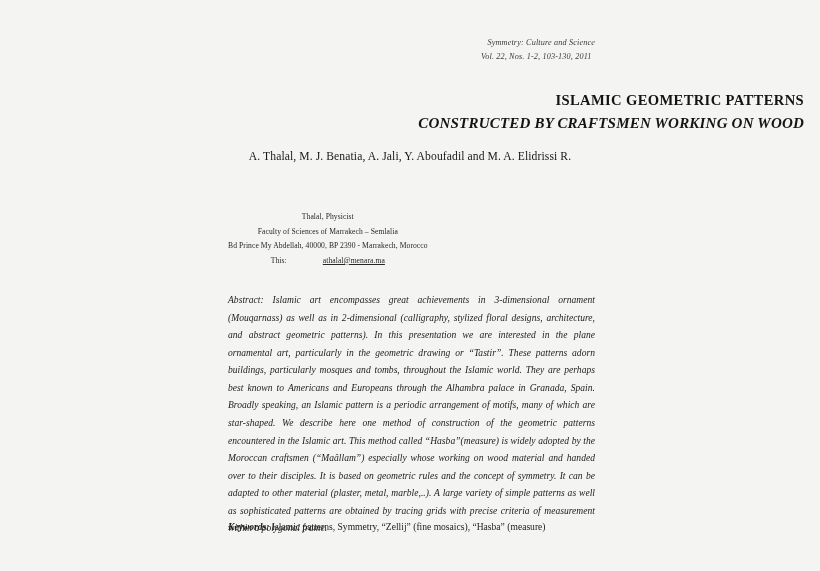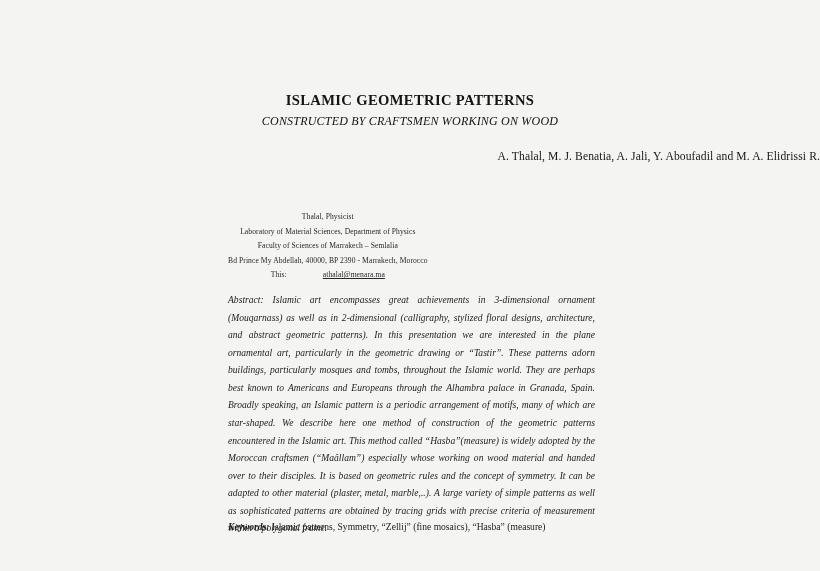--- a/index.html
+++ b/index.html
@@ -36,47 +36,47 @@
     white-space: nowrap;
   }
   .journal-header .line1 { display: block; }
   .journal-header .line2 { display: block; margin-left: -10px; }
 
   
   .title-block {
     position: absolute;
     top: 91px;
     left: 0;
-    right: 0;
-    text-align: center;
+    right: 16px;
+    text-align: right;
   }
   .title-main {
     font-size: 14.6px;
     font-weight: bold;
     letter-spacing: 0.35px;
     line-height: 1.35;
     color: #141414;
   }
   .title-sub {
-    font-size: 12px;
-    font-weight: normal;
+    font-size: 15px;
+    font-weight: bold;
     font-style: italic;
     letter-spacing: 0.2px;
     line-height: 1.35;
     margin-top: 2px;
     color: #141414;
   }
 
   
   .authors {
     position: absolute;
     top: 150px;
     left: 0;
     right: 0;
-    text-align: right;
+    text-align: center;
     font-size: 11.6px;
     letter-spacing: 0.1px;
     color: #181818;
     font-family: Liberation Serif, serif;
   }
 
   
   .affiliation {
     position: absolute;
     top: 210px;
@@ -123,31 +123,34 @@
     color: #1b1b1b;
     letter-spacing: 0.01px;
   }
   .keywords .keywords-label { font-weight: bold; font-style: italic; }
 </style>
 </head>
 <body>
 
 <div class="page">
 
+  <div class="journal-header">
+    <span class="line1">Symmetry: Culture and Science</span>
+    <span class="line2">Vol. 22,  Nos. 1-2,  103-130,  2011</span>
+  </div>
 
   <div class="title-block">
     <div class="title-main">ISLAMIC GEOMETRIC PATTERNS</div>
     <div class="title-sub">CONSTRUCTED BY CRAFTSMEN WORKING ON WOOD</div>
   </div>
 
   <div class="authors">A. Thalal, M. J. Benatia, A. Jali, Y. Aboufadil and M. A. Elidrissi R.</div>
 
   <div class="affiliation">
     <span class="aff-line">Thalal, Physicist</span>
-    <span class="aff-line">Laboratory of Material Sciences, Department of Physics</span>
     <span class="aff-line">Faculty of Sciences of Marrakech – Semlalia</span>
     <span class="aff-line">Bd Prince My Abdellah, 40000, BP 2390 - Marrakech, Morocco</span>
     <span class="aff-line"><span>This: </span><a class="email-link" href="#">athalal@menara.ma</a></span>
   </div>
 
   <div class="abstract"><span class="abstract-label">Abstract:</span><span> Islamic art encompasses great achievements in 3-dimensional ornament (Mouqarnass) as well as in 2-dimensional (calligraphy, stylized floral designs, architecture, and abstract geometric patterns). In this presentation we are interested in the plane ornamental art, particularly in the geometric drawing or “Tastir”. These patterns adorn buildings, particularly mosques and tombs, throughout the Islamic world. They are perhaps best known to Americans and Europeans through the Alhambra palace in Granada, Spain. Broadly speaking, an Islamic pattern is a periodic arrangement of motifs, many of which are star-shaped. We describe here one method of construction of the geometric patterns encountered in the Islamic art. This method called “Hasba”(measure) is widely adopted by the Moroccan craftsmen (“Maâllam”) especially whose working on wood material and handed over to their disciples. It is based on geometric rules and the concept of symmetry. It can be adapted to other material (plaster, metal, marble,..). A large variety of simple patterns as well as sophisticated patterns are obtained by tracing grids with precise criteria of measurement within a polygonal frame.</span></div>
 
   <div class="keywords"><span class="keywords-label">Keywords:</span><span> Islamic patterns, Symmetry, “Zellij” (fine mosaics), “Hasba” (measure)</span></div>
 
 </div>

